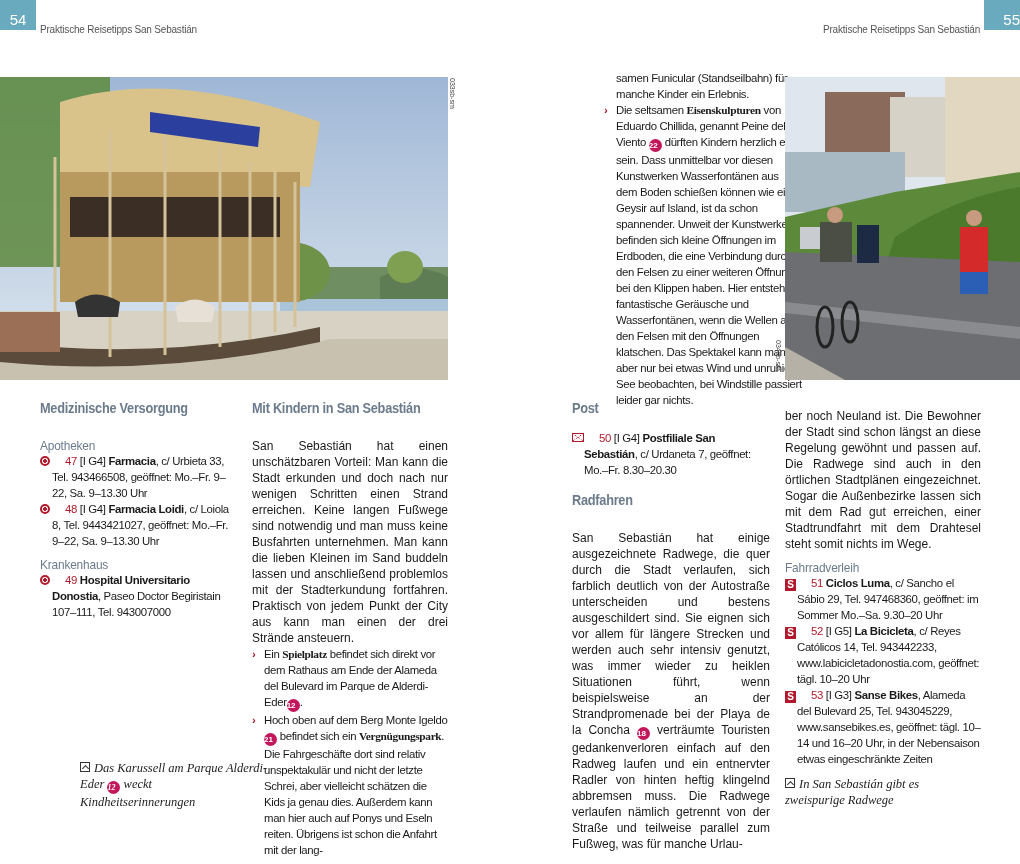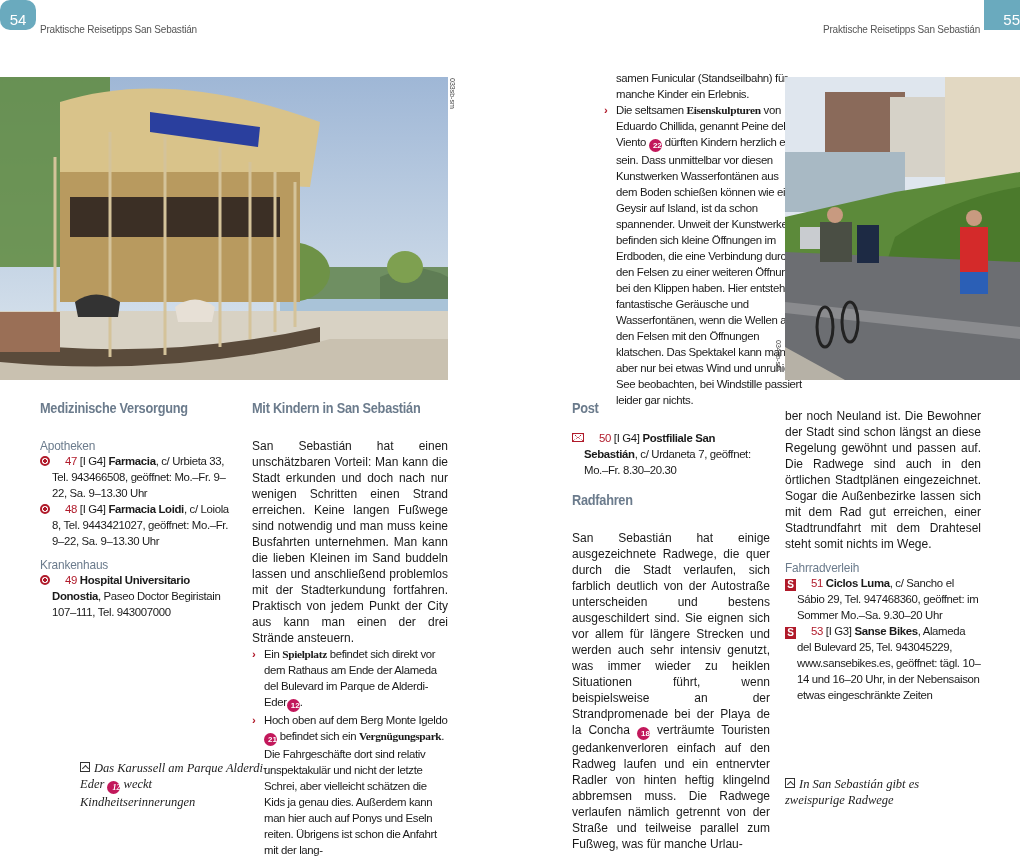--- a/index.html
+++ b/index.html
@@ -2,21 +2,21 @@
 <html><head>
 <meta charset="utf-8">
 <style>
   * { box-sizing: border-box; margin: 0; padding: 0; }
   html, body { width: 1020px; height: 864px; background: #ffffff; overflow: hidden; }
   body { position: relative; font-family: "Liberation Sans", sans-serif; color: #1a1a1a; }
 
   .page-tab { position: absolute; top: 0; width: 36px; height: 30px; background: #6aaabe; color: #fff;
     font-family: "Liberation Sans Narrow", "Liberation Sans", sans-serif; font-size: 15px;
     display: flex; align-items: flex-end; justify-content: center; padding-bottom: 2px; }
-  .page-tab.left { left: 0; border-radius: 10px; }
+  .page-tab.left { left: 0; }
   .page-tab.right { right: 0; justify-content: flex-end; }
   .running-head { position: absolute; top: 24px; font-size: 10px; color: #555; letter-spacing: -0.2px; }
   .running-head.left { left: 40px; }
   .running-head.right { right: 40px; }
 
   .photo { position: absolute; overflow: hidden; }
   .photo-credit { position: absolute; font-size: 7px; color: #444; writing-mode: vertical-rl; }
 
   .col { position: absolute; font-family: "Liberation Sans", sans-serif; }
   .h2 { font-family: "Liberation Sans", sans-serif; font-weight: bold; color: #6b7b8c; font-size: 14.5px;
@@ -25,21 +25,21 @@
         transform: scaleX(0.88); transform-origin: left; white-space: nowrap; }
   .body { font-size: 12px; line-height: 16px; text-align: justify; hyphens: manual; margin-top: 8px; }
   .narrow { font-size: 11.4px; line-height: 16px; letter-spacing: -0.35px; }
   .entry { font-size: 11.4px; line-height: 16px; letter-spacing: -0.35px; padding-left: 12px; text-indent: -12px; }
   .entry .num { color: #b01a2a; font-weight: normal; padding-left: 14px; }
   .entry .name { font-weight: bold; }
   .bullet { font-size: 11.4px; line-height: 16px; letter-spacing: -0.35px; padding-left: 12px; text-indent: -12px; }
   .bullet .mark { color: #b01a2a; font-weight: bold; display: inline-block; width: 12px; text-indent: 0; }
   .b { font-weight: bold; font-family: Liberation Serif, serif; }
   .pin { display: inline-block; width: 13px; height: 13px; border-radius: 50%; background: #c2185b; color: #fff;
-         font-size: 8px; line-height: 13px; text-align: right; font-weight: bold; text-indent: 0; vertical-align: -2px; letter-spacing: 0; }
+         font-size: 8px; line-height: 13px; text-align: left; font-weight: bold; text-indent: 0; vertical-align: -2px; letter-spacing: 0; }
   .plus-icon { display: inline-block; width: 10px; height: 10px; border: 2px solid #b01a2a; border-radius: 50%; position: relative; vertical-align: -1px; margin-right: 1px; }
   .plus-icon::before { content: ""; position: absolute; left: 1px; top: 2px; width: 4px; height: 2px; background: #b01a2a; }
   .plus-icon::after { content: ""; position: absolute; left: 2px; top: 1px; width: 2px; height: 4px; background: #b01a2a; }
   .mail-icon { display: inline-block; width: 12px; height: 9px; border: 1px solid #b01a2a; position: relative; vertical-align: 0; margin-right: 1px;
                background: linear-gradient(to bottom right, transparent 46%, #b01a2a 48%, transparent 52%), linear-gradient(to bottom left, transparent 46%, #b01a2a 48%, transparent 52%); }
   .shop-icon { display: inline-block; width: 11px; height: 12px; background: #b01a2a; color: #fff; font-size: 10px; line-height: 12px;
                text-align: center; font-weight: bold; text-indent: 0; vertical-align: -1px; margin-right: 1px; }
   .caption { font-family: "Liberation Serif", serif; font-style: italic; font-size: 12.5px; line-height: 16px; color: #222; }
   .caption-icon { display: inline-block; width: 10px; height: 10px; border: 1px solid #333; position: relative; vertical-align: 0; margin-right: 4px; }
   .caption-icon::after { content: ""; position: absolute; left: 2px; top: 3px; width: 4px; height: 4px; border-left: 1px solid #333; border-top: 1px solid #333; transform: rotate(45deg); }
@@ -177,19 +177,22 @@
 </div>
 
 <div class="col" style="left:785px; top:400px; width:196px;">
   <div class="body">ber noch Neuland ist. Die Bewohner der Stadt sind schon längst an diese Regelung gewöhnt und passen auf. Die Radwege sind auch in den örtlichen Stadtplänen eingezeichnet. Sogar die Außenbezirke lassen sich mit dem Rad gut erreichen, einer Stadtrundfahrt mit dem Drahtesel steht somit nichts im Wege.</div>
   <div class="gap" style="height:8px"></div>
   <div class="h3">Fahrradverleih</div>
   <div class="entry">
     <span class="shop-icon">S</span><span class="num">51</span> <span class="name">Ciclos Luma</span><span>, c/ Sancho el Sábio 29, Tel. 947468360, geöffnet: im Sommer Mo.–Sa. 9.30–20 Uhr</span>
   </div>
   <div class="entry">
+    <span class="shop-icon">S</span><span class="num">52</span> <span>[I G5]</span> <span class="name">La Bicicleta</span><span>, c/ Reyes Católicos 14, Tel. 943442233, www.labicicletadonostia.com, geöffnet: tägl. 10–20 Uhr</span>
+  </div>
+  <div class="entry">
     <span class="shop-icon">S</span><span class="num">53</span> <span>[I G3]</span> <span class="name">Sanse Bikes</span><span>, Alameda del Bulevard 25, Tel. 943045229, www.sansebikes.es, geöffnet: tägl. 10–14 und 16–20 Uhr, in der Nebensaison etwas eingeschränkte Zeiten</span>
   </div>
 </div>
 
 <div class="col caption" style="left:785px; top:776px; width:190px;">
   <span class="caption-icon"></span><span>In San Sebastián gibt es zweispurige Radwege</span>
 </div>
 
 </body></html>

